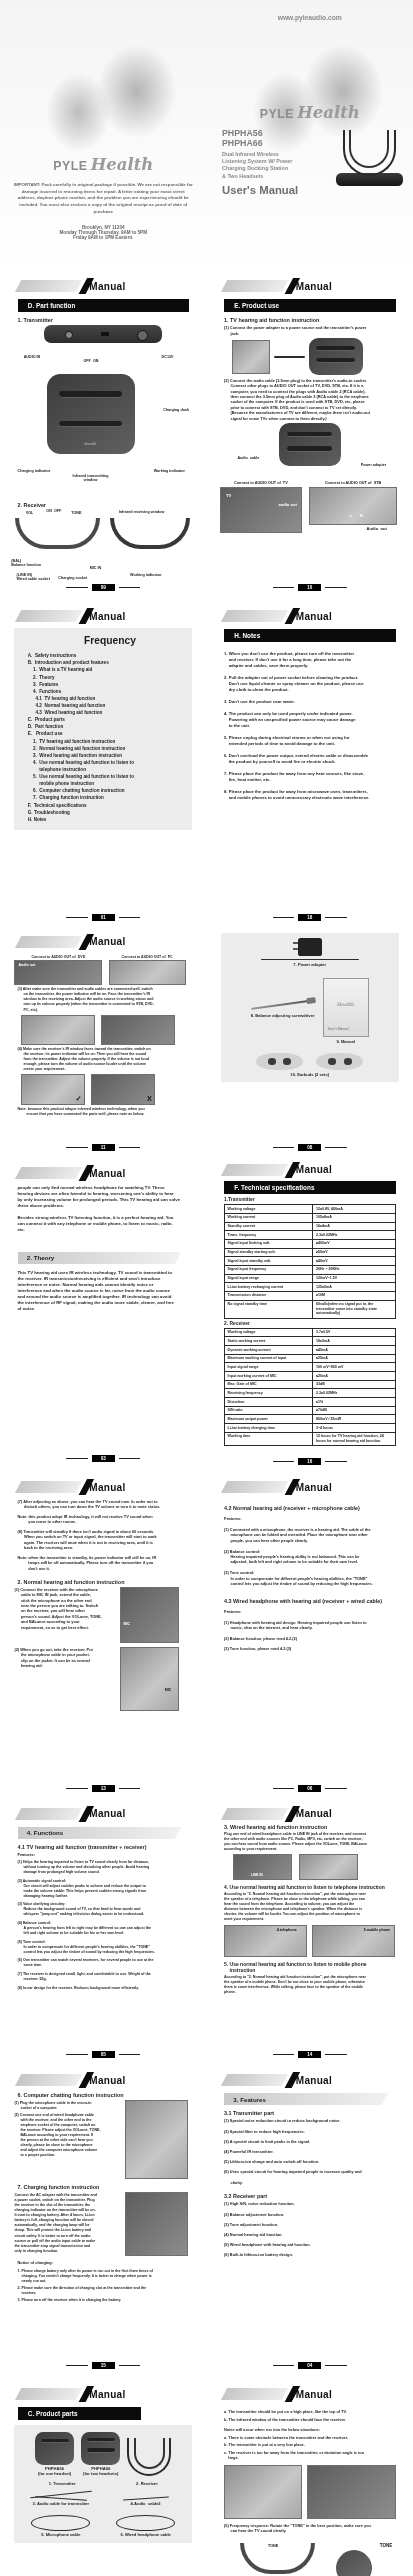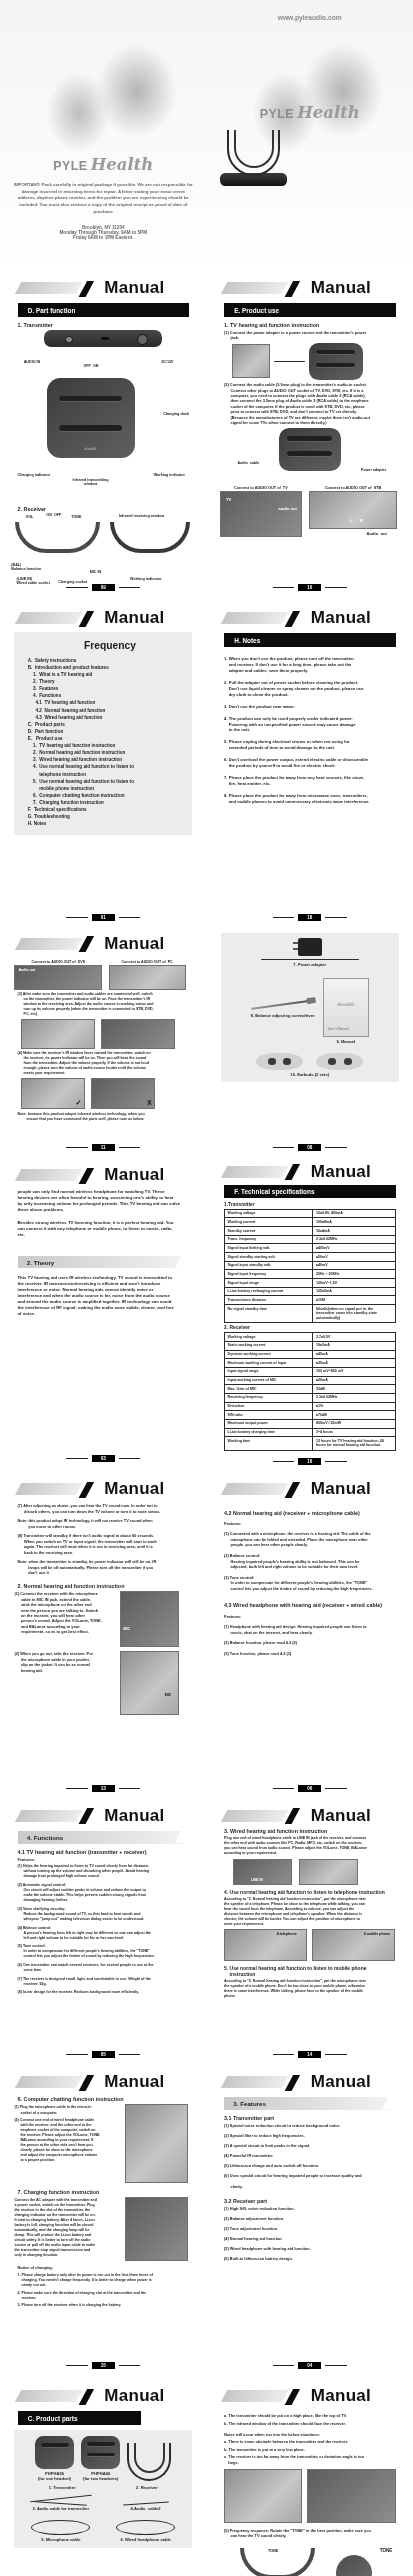--- a/index.html
+++ b/index.html
@@ -3,21 +3,21 @@
 <meta charset="utf-8">
 <style>
   html,body{margin:0;padding:0;background:#e8e8e8;}
   .doc{width:413px;background:#ffffff;font-family:"Liberation Sans",sans-serif;color:#1c1c1c;position:relative;}
   .row{display:flex;}
   .pg{width:207px;overflow:hidden;position:relative;box-sizing:border-box;background:#fff;}
   
   .mhead{display:flex;align-items:center;margin:10.3px 0 4.1px 17.5px;}
   .mbar{width:61px;height:12.4px;background:linear-gradient(90deg,#c6c6c6,#ededed);transform:skewX(-28deg);}
   .mslash{width:6.7px;height:15.5px;background:#0c0c0c;transform:skewX(-28deg);margin-left:4.1px;}
-  .mword{font-size:17px;font-weight:bold;margin-left:15px;letter-spacing:0.3px;color:#111;}
+  .mword{font-size:10px;font-weight:bold;margin-left:0;letter-spacing:0.3px;color:#111;}
   
   .secbar{background:#0b0b0b;color:#fff;font-weight:bold;font-size:6.4px;padding:3.1px 0 3.1px 10.3px;margin:5.2px 17.5px 5.2px 17.5px;}
   .graybar{background:linear-gradient(90deg,#c9c9c9,#f2f2f2);font-weight:bold;font-size:6.2px;padding:2.6px 0 2.6px 9.3px;margin:5.2px 23px 5.2px 17.5px;position:relative;}
   .graybar:after{content:"";position:absolute;right:-6.2px;top:0;width:11.3px;height:100%;background:#fff;transform:skewX(-28deg);}
   
   .tx{font-size:3.9px;font-weight:bold;line-height:1.4;color:#1d1d1d;margin:2.1px 17.5px;white-space:pre-wrap;}
   .tx.sm{font-size:3.6px;}
   .h11{font-size:5.4px;font-weight:bold;margin:4.1px 17.5px 2.1px 17.5px;}
   .h10{font-size:4.9px;font-weight:bold;margin:4.1px 17.5px 2.1px 17.5px;}
   .cent{text-align:center;}
@@ -86,20 +86,29 @@
       <div class="covtx cent" style="font-size:4.6px;font-weight:bold;">Friday 9AM to 1PM Eastern.</div>
     </div>
     <div class="pg covphoto" style="height:268px">
       <div class="covtx cent" style="font-size:6.7px;font-weight:bold;padding-top:14.4px;color:#8c8c8c;">www.pyleaudio.com</div>
       <div style="height:82px"></div>
       <div class="brand">
         <span class="pyle">PYLE</span>
         <span class="health">Health</span>
       </div>
       <div style="display:flex;margin-top:5.2px;">
+        <div style="width:54%;padding-left:15.5px;">
+          <div style="font-size:8.8px;font-weight:bold;color:#7e7e7e;">PHPHA56</div>
+          <div style="font-size:8.8px;font-weight:bold;color:#7e7e7e;">PHPHA66</div>
+          <div style="font-size:5.4px;font-weight:bold;color:#8a8a8a;white-space:pre-wrap;margin-top:3.1px;line-height:1.35;">Dual Infrared Wireless
+Listening System W/ Power
+Charging Docking Station
+&amp; Two Headsets</div>
+          <div style="font-size:11.3px;font-weight:bold;color:#6f6f6f;margin-top:4.1px;">User's Manual</div>
+        </div>
         <div style="width:46%;display:flex;flex-direction:column;align-items:center;padding-top:2.1px;">
           <div class="arc2"></div>
           <div class="base"></div>
         </div>
       </div>
     </div>
   </div>
 
   <div class="row" style="height:330px">
     <div class="pg" style="height:330px">

